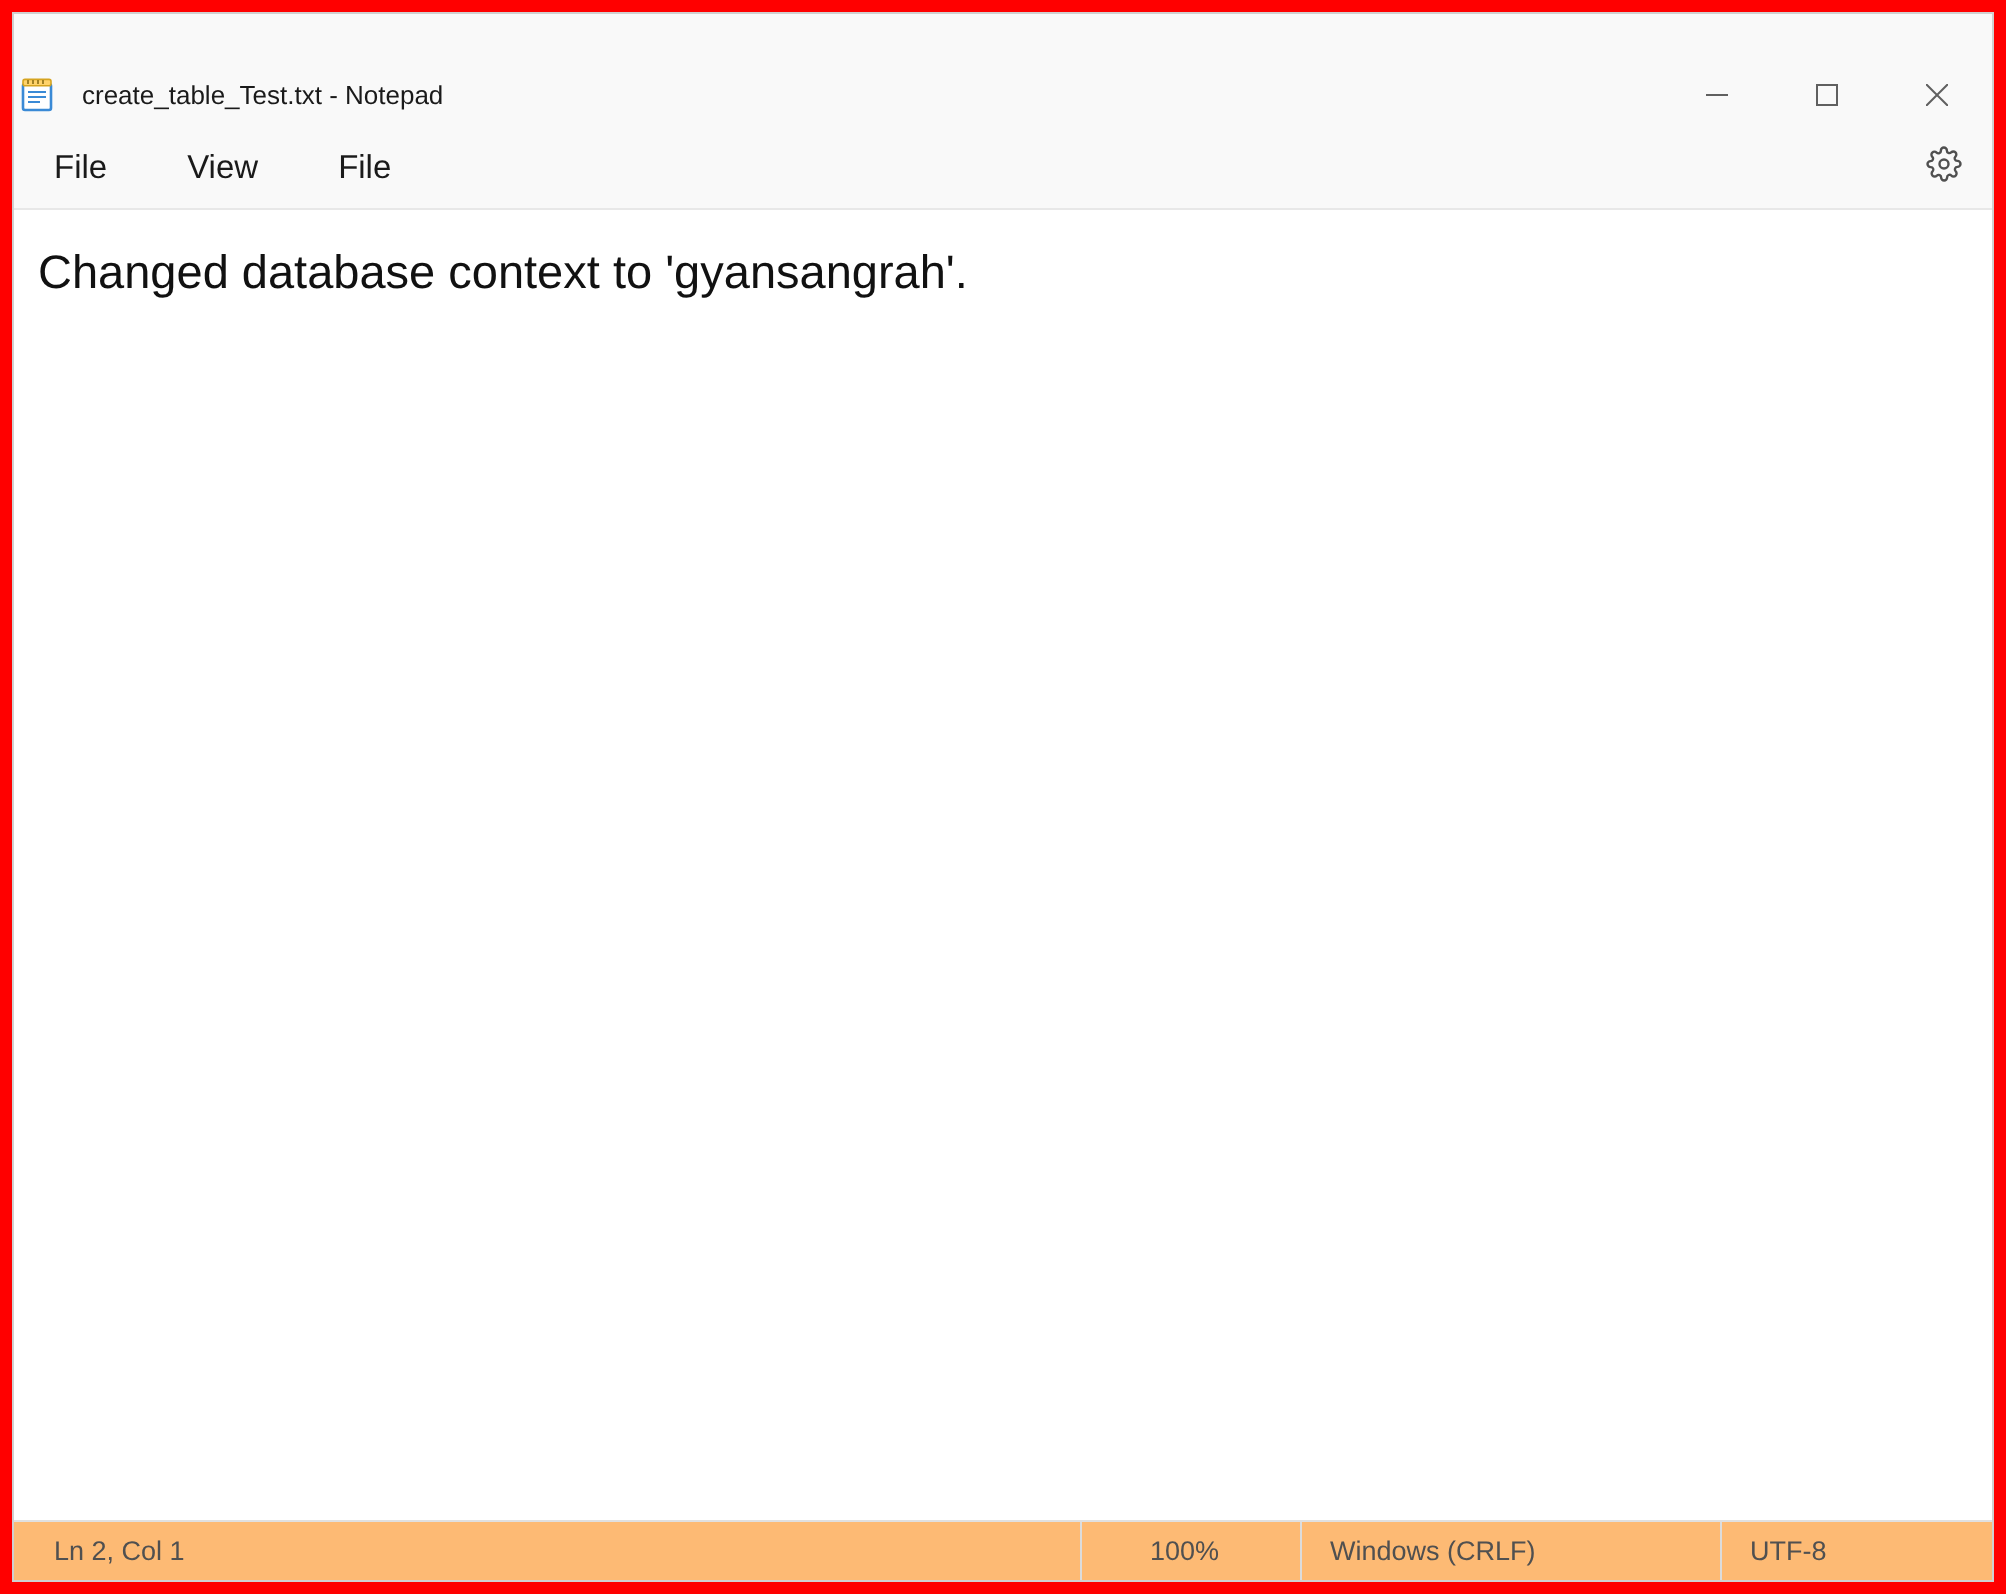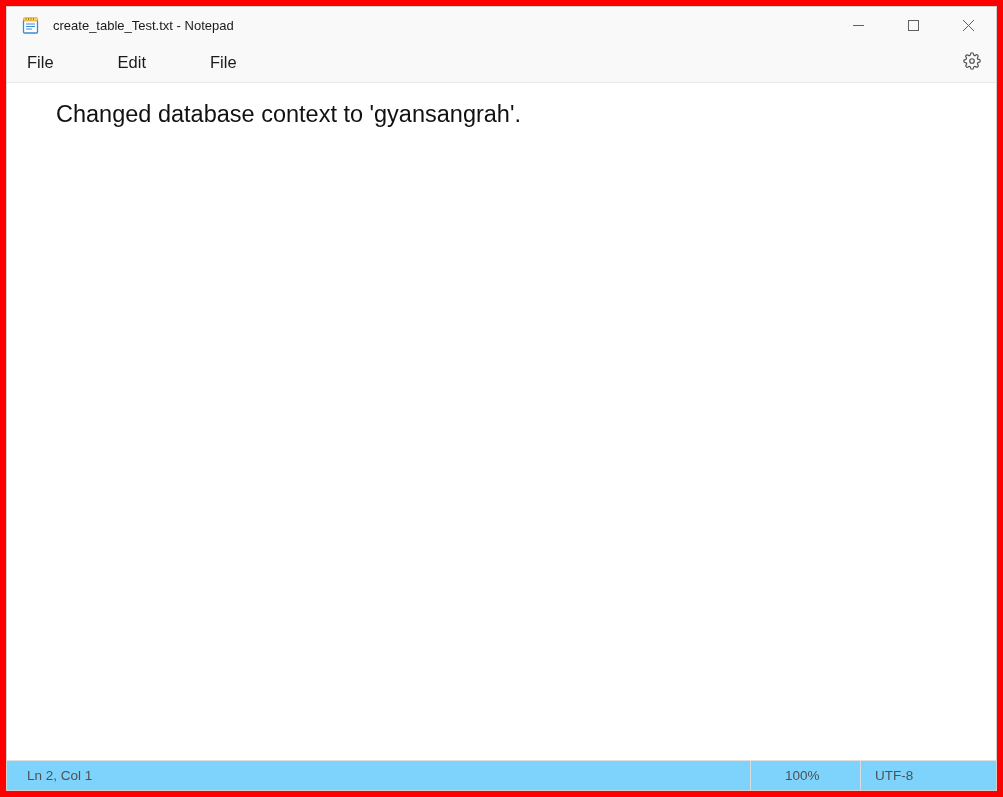--- a/index.html
+++ b/index.html
@@ -19,22 +19,23 @@
       width: 100%;
       height: 100%;
       display: flex;
       flex-direction: column;
       border: 1px solid #d0d0d0;
     }
     .titlebar {
       height: 36px;
       display: flex;
       align-items: center;
-      padding-left: 14px;
+      padding-left: 2px;
       background: #f9f9f9;
+      margin-top: 22px;
     }
     .app-icon {
       width: 18px;
       height: 18px;
       margin-right: 14px;
       display: flex;
       align-items: center;
       justify-content: center;
     }
     .title-text {
@@ -54,21 +55,20 @@
       justify-content: center;
       color: #505050;
     }
     .menubar {
       height: 40px;
       display: flex;
       align-items: center;
       padding: 0 8px;
       background: #f9f9f9;
       border-bottom: 1px solid #e8e8e8;
-      gap: 24px;
     }
     .menu-item {
       font-size: 16.5px;
       color: #1a1a1a;
       padding: 6px 12px;
       margin-right: 16px;
       cursor: default;
     }
     .menu-spacer {
       flex: 1;
@@ -86,27 +86,26 @@
       flex: 1;
       background: #ffffff;
       padding: 18px 12px;
       overflow: auto;
     }
     .editor-text {
       font-size: 23.5px;
       color: #111111;
       white-space: pre-wrap;
       font-family: "Segoe UI", Tahoma, sans-serif;
-      margin-left: 37px;
     }
     .statusbar {
       height: 30px;
       display: flex;
       align-items: center;
-      background: #7dd3fc;
+      background: #fdba74;
       border-top: 1px solid #e0e0e0;
       font-size: 13.5px;
       color: #505050;
     }
     .status-cell {
       padding: 0 14px;
       height: 100%;
       display: flex;
       align-items: center;
       border-left: 1px solid #dcdcdc;
@@ -156,36 +155,37 @@
         <svg width="11" height="11" viewBox="0 0 11 11">
             <line x1="0" y1="0" x2="11" y2="11" stroke="#606060" stroke-width="1"></line>
             <line x1="11" y1="0" x2="0" y2="11" stroke="#606060" stroke-width="1"></line>
           </svg>
       </div>
     </div>
   </div>
 
   <div class="menubar">
     <div class="menu-item">File</div>
-    <div class="menu-item">Edit</div>
+    <div class="menu-item">View</div>
     <div class="menu-item">File</div>
     <div class="menu-spacer"></div>
     <div class="settings-btn">
       <span>
         <svg width="18" height="18" viewBox="0 0 24 24" fill="none" stroke="#505050" stroke-width="1.6">
           <circle cx="12" cy="12" r="3"></circle>
           <path d="M19.4 15a1.65 1.65 0 0 0 .33 1.82l.06.06a2 2 0 1 1-2.83 2.83l-.06-.06a1.65 1.65 0 0 0-1.82-.33 1.65 1.65 0 0 0-1 1.51V21a2 2 0 0 1-4 0v-.09a1.65 1.65 0 0 0-1-1.51 1.65 1.65 0 0 0-1.82.33l-.06.06a2 2 0 1 1-2.83-2.83l.06-.06a1.65 1.65 0 0 0 .33-1.82 1.65 1.65 0 0 0-1.51-1H3a2 2 0 0 1 0-4h.09a1.65 1.65 0 0 0 1.51-1 1.65 1.65 0 0 0-.33-1.82l-.06-.06a2 2 0 1 1 2.83-2.83l.06.06a1.65 1.65 0 0 0 1.82.33h0a1.65 1.65 0 0 0 1-1.51V3a2 2 0 0 1 4 0v.09a1.65 1.65 0 0 0 1 1.51h0a1.65 1.65 0 0 0 1.82-.33l.06-.06a2 2 0 1 1 2.83 2.83l-.06.06a1.65 1.65 0 0 0-.33 1.82v0a1.65 1.65 0 0 0 1.51 1H21a2 2 0 0 1 0 4h-.09a1.65 1.65 0 0 0-1.51 1z"></path>
         </svg>
       </span>
     </div>
   </div>
 
   <div class="editor">
     <div class="editor-text">Changed database context to 'gyansangrah'.</div>
   </div>
 
   <div class="statusbar">
     <div class="status-cell first">Ln 2, Col 1</div>
     <div class="status-spacer"></div>
     <div class="status-cell cell-zoom">100%</div>
+    <div class="status-cell cell-eol">Windows (CRLF)</div>
     <div class="status-cell cell-enc">UTF-8</div>
   </div>
 </div>
 
 </body></html>

